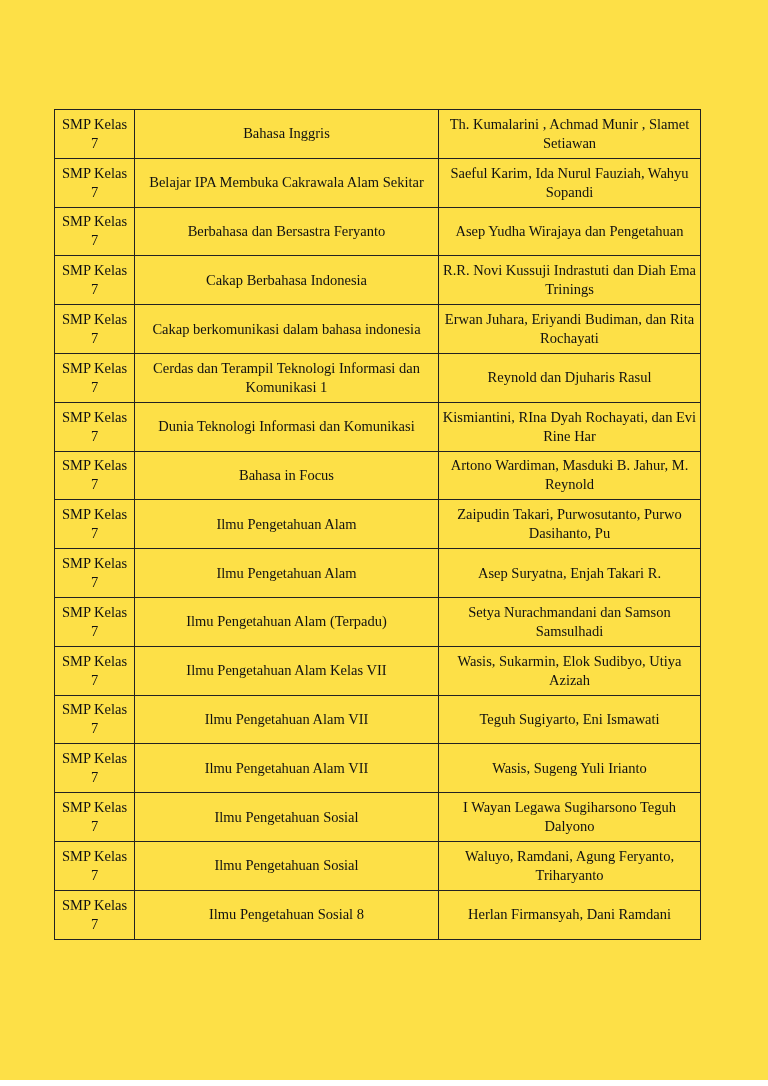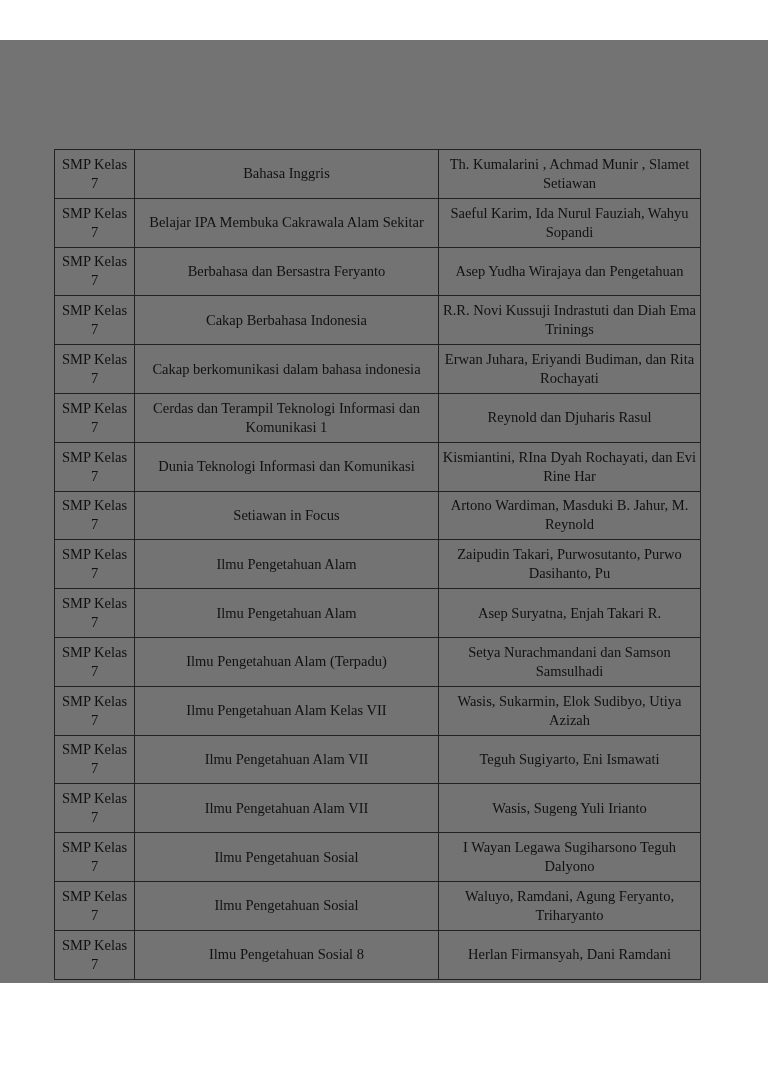--- a/index.html
+++ b/index.html
@@ -1,17 +1,17 @@
 <!DOCTYPE html>
 <html><head>
   <meta charset="utf-8">
   <style>
     html, body { margin: 0; padding: 0; background: #ffffff; }
     body { width: 768px; height: 1086px; position: relative; overflow: hidden; }
-    .page { position: absolute; left: 0; top: 0; width: 768px; height: 943px; background: #737373; margin-top: 40px; }
+    .page { position: absolute; left: 0; top: 0; width: 768px; height: 1080px; background: #fde047; }
     table.books {
       position: absolute;
       left: 54px; top: 109px;
       width: 646px;
       border-collapse: collapse;
       table-layout: fixed;
       font-family: "Liberation Serif", "DejaVu Serif", serif;
       font-size: 14.5px;
       color: #111;
     }
@@ -90,21 +90,21 @@
             <span class="lvl">7</span>
           </td>
         <td class="col-title">Dunia Teknologi Informasi dan Komunikasi</td>
         <td class="col-authors">Kismiantini, RIna Dyah Rochayati, dan Evi Rine Har</td>
       </tr>
       <tr class="row">
         <td class="col-level">
             <span class="lvl">SMP Kelas</span>
             <span class="lvl">7</span>
           </td>
-        <td class="col-title">Setiawan in Focus</td>
+        <td class="col-title">Bahasa in Focus</td>
         <td class="col-authors">Artono Wardiman, Masduki B. Jahur, M. Reynold</td>
       </tr>
       <tr class="row">
         <td class="col-level">
             <span class="lvl">SMP Kelas</span>
             <span class="lvl">7</span>
           </td>
         <td class="col-title">Ilmu Pengetahuan Alam</td>
         <td class="col-authors">Zaipudin Takari, Purwosutanto, Purwo Dasihanto, Pu</td>
       </tr>

